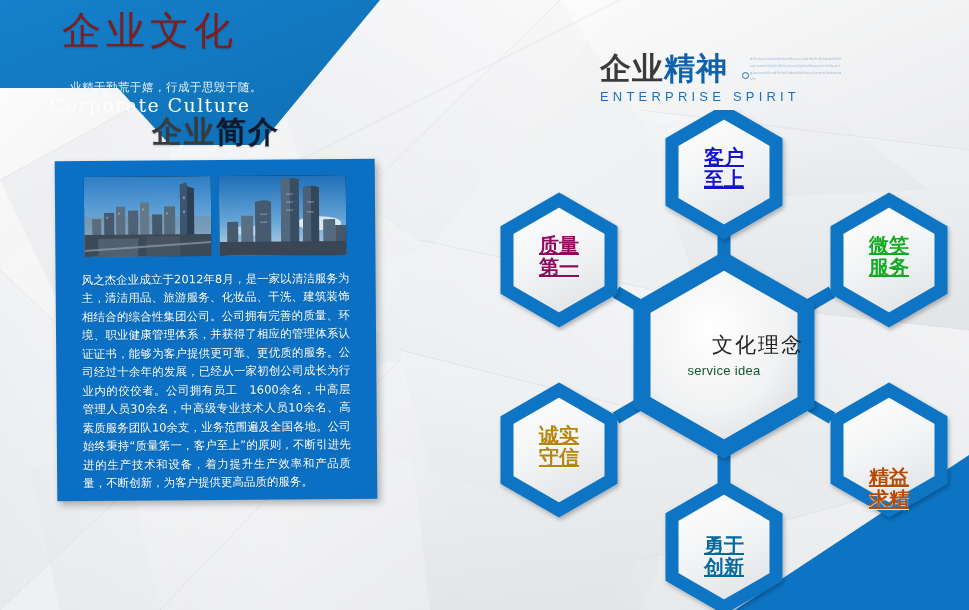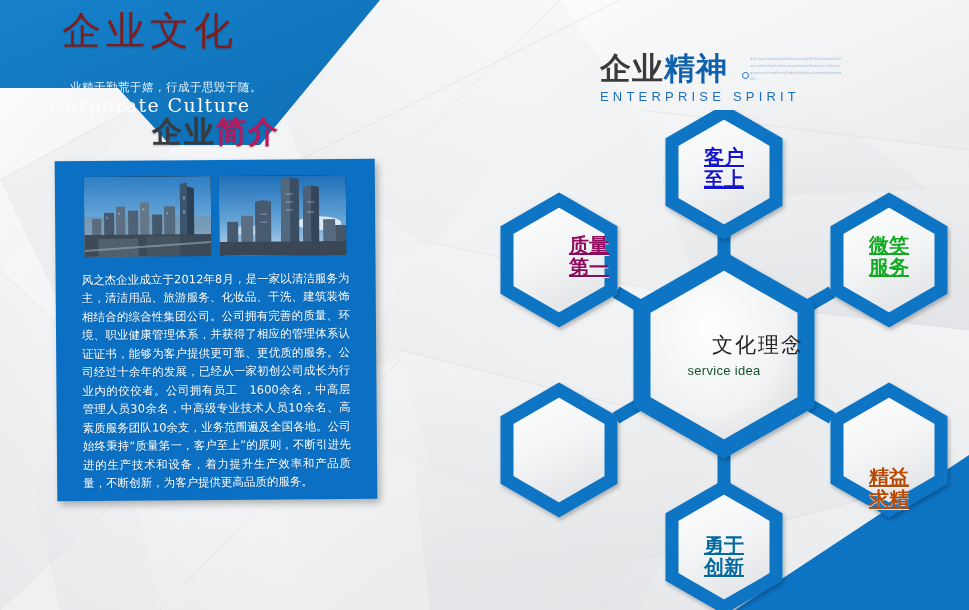--- a/index.html
+++ b/index.html
@@ -51,21 +51,21 @@
 
   
   .left-heading{
     position:absolute; left:152px; top:112px; z-index:6;
     font-size:30px; font-weight:700; letter-spacing:2px;
     white-space:nowrap;
     font-family:"DejaVu Sans","Liberation Sans",sans-serif;
     text-shadow:0 1px 2px rgba(0,0,0,.22);
   }
   .lh-dark{ color:#3a3a3c; }
-  .lh-blue{ color:#be185d;text-align:center; }
+  .lh-blue{ color:#0f172a;text-align:center; }
 
   
   .card-wrap{
     position:absolute; left:56px; top:160px; width:320px; height:340px;
     z-index:5;
     transform:rotate(-0.45deg);
   }
   .card{
     position:absolute; inset:0;
     background:#0b70c4;
@@ -384,22 +384,26 @@
     <div class="hex-label petal" style="left: 359px; top: 314px; width: 100px; color: rgb(184, 74, 6); margin-top: 42px;">
       <span>精益</span>
       <span>求精</span>
     </div>
 
     <div class="hex-label petal" style="left: 194px; top: 424px; width: 100px; color: #0369a1;">
       <span>勇于</span>
       <span>创新</span>
     </div>
 
-
-    <div class="hex-label petal" style="left: 29px; top: 124px; width: 100px; color: rgb(142, 10, 92); text-align: right;">
+    <div class="hex-label petal" style="left: 29px; top: 314px; width: 100px; color: rgb(181, 134, 11);">
+      <span>诚实</span>
+      <span>守信</span>
+    </div>
+
+    <div class="hex-label petal" style="left: 29px; top: 124px; width: 100px; color: rgb(142, 10, 92);">
       <span>质量</span>
       <span>第一</span>
     </div>
 
     <div class="center-cn" style="left:164px; top:221px;">文化理念</div>
     <div class="center-en" style="left:164px; top:253px;">service idea</div>
   </div>
 
 </div>
 

